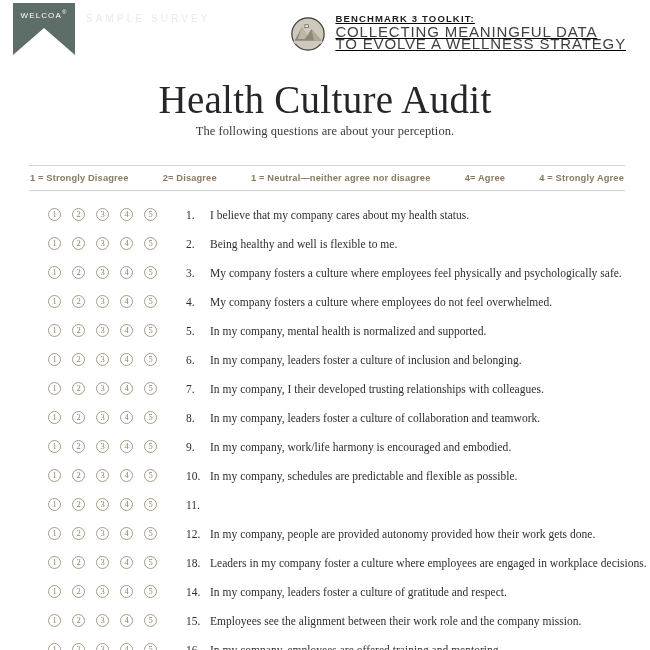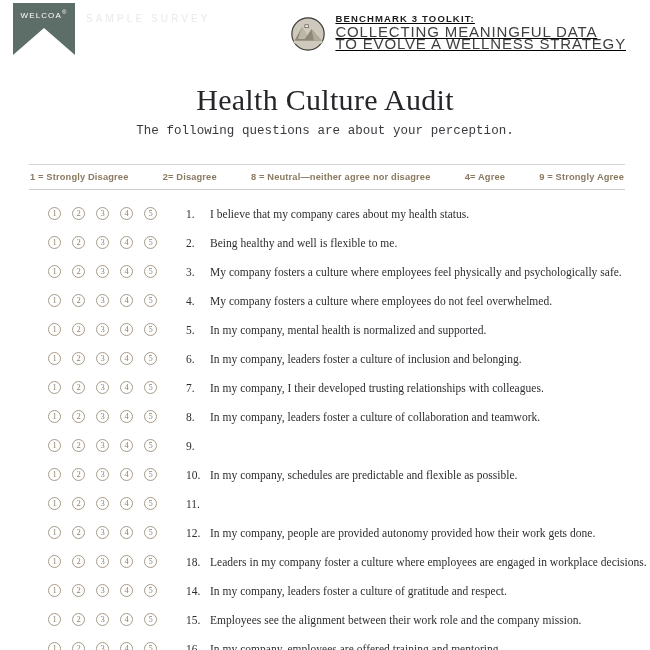--- a/index.html
+++ b/index.html
@@ -101,28 +101,28 @@
     white-space: nowrap;
   }
 
   
   .title-area {
     text-align: center;
     margin-top: 17px;
   }
   .doc-title {
     font-family: "Liberation Serif", serif;
-    font-size: 30px;
+    font-size: 39px;
     font-weight: 400;
     color: #26262a;
     letter-spacing: 0.3px;
     line-height: 34px;
   }
   .doc-subtitle {
-    font-family: Liberation Mono, monospace;
+    font-family: Liberation Serif, serif;
     font-size: 12.5px;
     color: #3a3a3e;
     margin-top: 7px;
     letter-spacing: 0.05px;
   }
 
   
   .legend-wrap {
     margin: 26px 25px 0 29px;
   }
@@ -228,23 +228,23 @@
   <div class="title-area">
     <div class="doc-title">Health Culture Audit</div>
     <div class="doc-subtitle">The following questions are about your perception.</div>
   </div>
 
   <div class="legend-wrap">
     <div class="rule"></div>
     <div class="legend-row">
       <div class="legend-item">1 = Strongly Disagree</div>
       <div class="legend-item">2= Disagree</div>
-      <div class="legend-item">8 = Neutral—neither agree nor disagree</div>
+      <div class="legend-item">1 = Neutral—neither agree nor disagree</div>
       <div class="legend-item">4= Agree</div>
-      <div class="legend-item">9 = Strongly Agree</div>
+      <div class="legend-item">4 = Strongly Agree</div>
     </div>
     <div class="rule bottom"></div>
   </div>
 
   <div class="questions" id="questions">
       <div class="q-row">
         <div class="scale-cells">
           <div class="circle">1</div>
           <div class="circle">2</div>
           <div class="circle">3</div>
@@ -333,20 +333,21 @@
       </div>
       <div class="q-row">
         <div class="scale-cells">
           <div class="circle">1</div>
           <div class="circle">2</div>
           <div class="circle">3</div>
           <div class="circle">4</div>
           <div class="circle">5</div>
         </div>
         <div class="q-num">9.</div>
+        <div class="q-text">In my company, work/life harmony is encouraged and embodied.</div>
       </div>
       <div class="q-row">
         <div class="scale-cells">
           <div class="circle">1</div>
           <div class="circle">2</div>
           <div class="circle">3</div>
           <div class="circle">4</div>
           <div class="circle">5</div>
         </div>
         <div class="q-num">10.</div>

